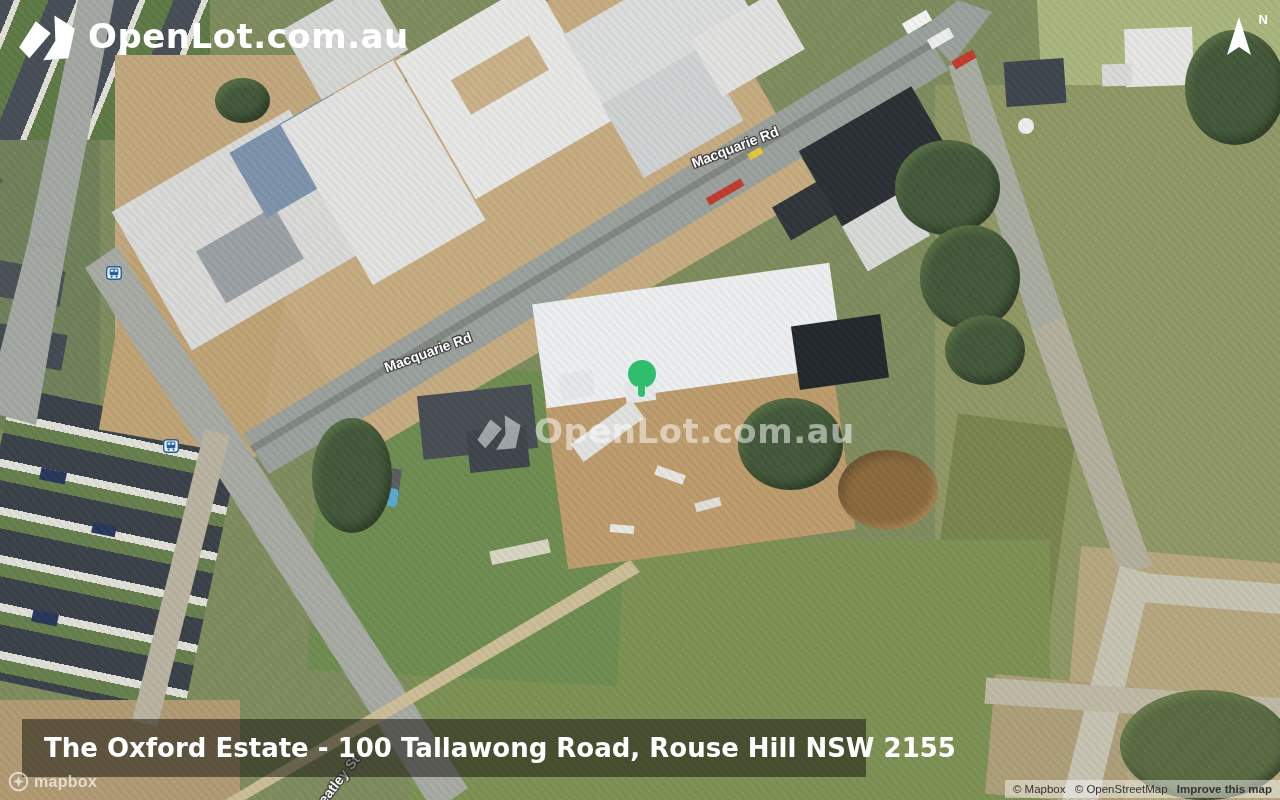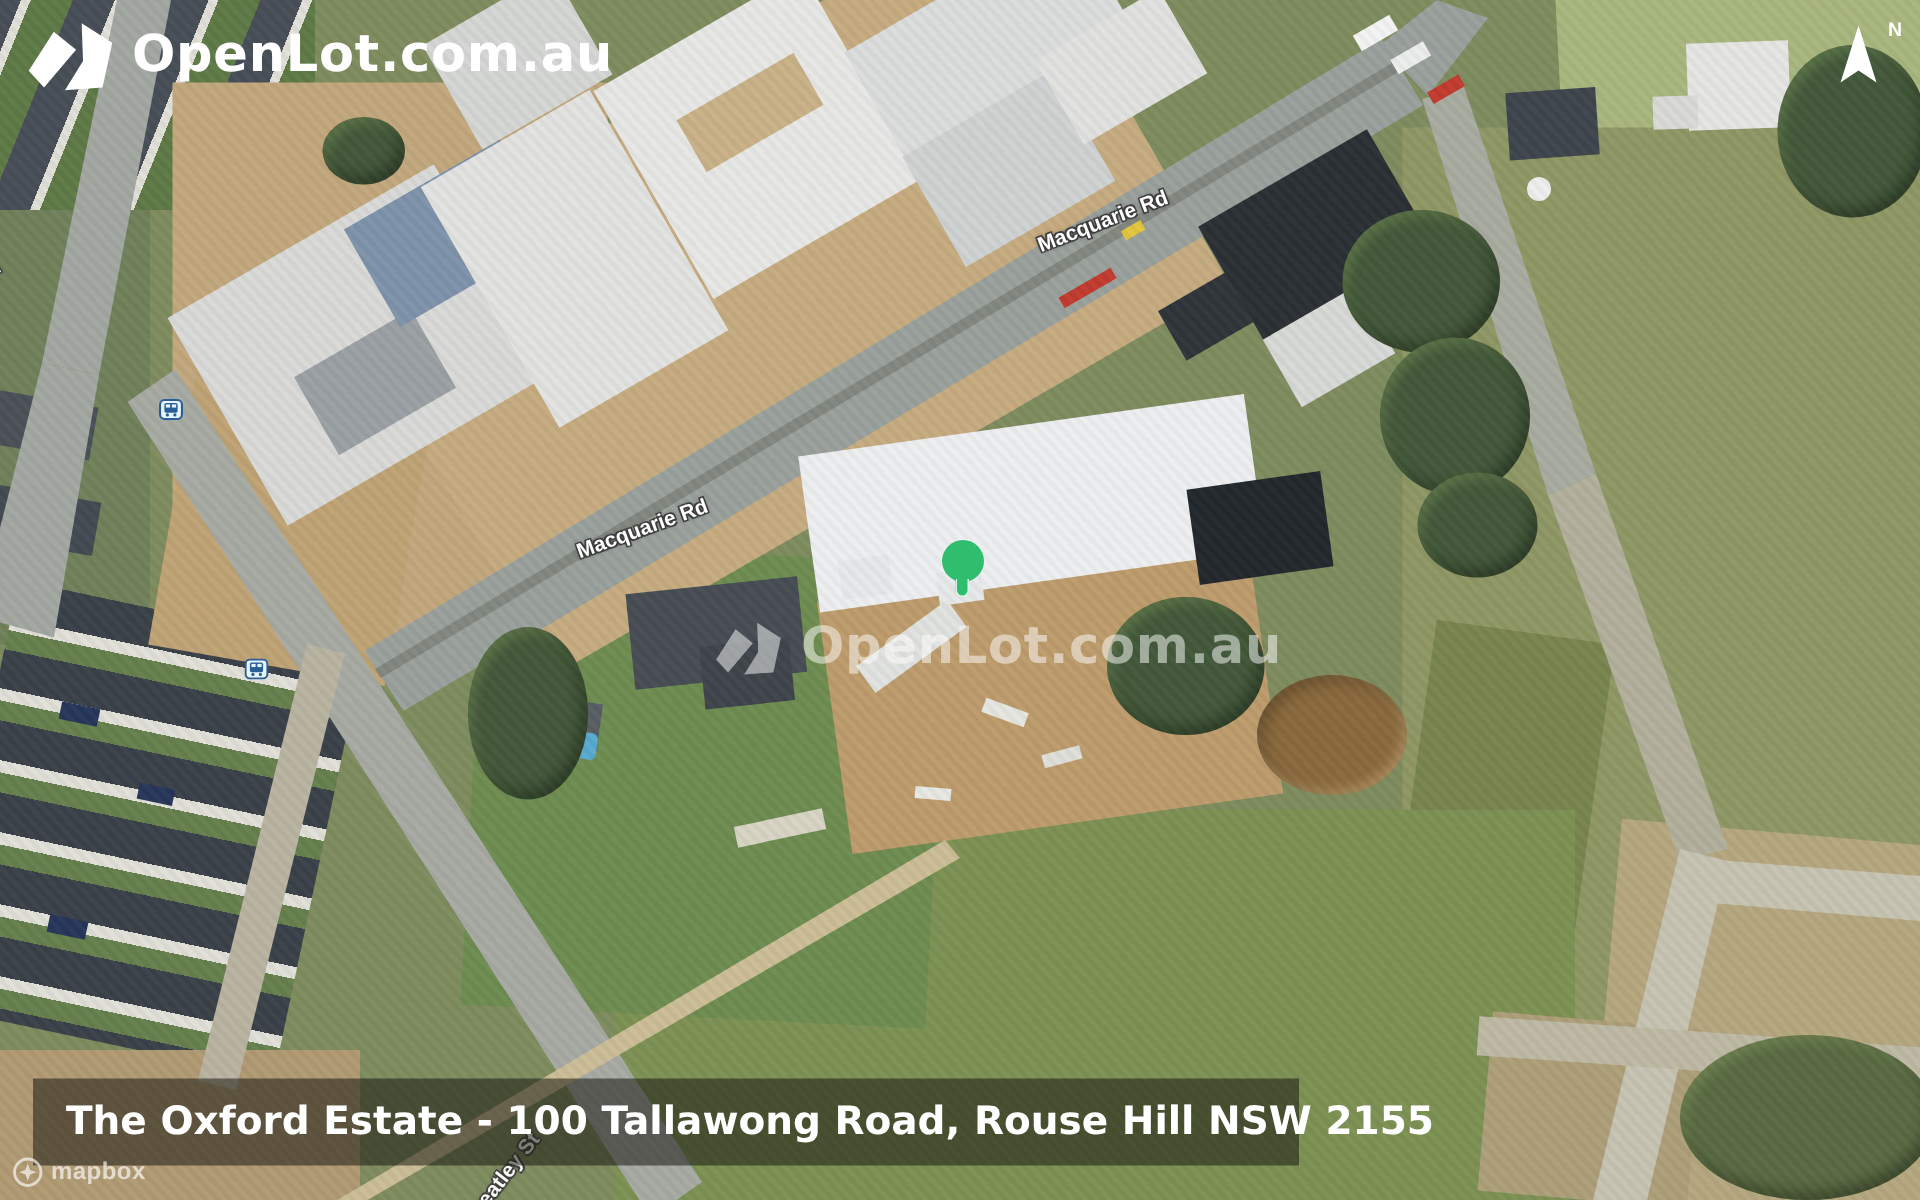--- a/index.html
+++ b/index.html
@@ -196,14 +196,19 @@
   </div>
 
   <div class="mapbox-word">
     <svg width="21" height="21" viewBox="0 0 20 20">
       <circle cx="10" cy="10" r="8.4" fill="none" stroke="#ffffff" stroke-width="1.8"></circle>
       <polygon points="10,4.5 11.5,8.5 15.5,10 11.5,11.5 10,15.5 8.5,11.5 4.5,10 8.5,8.5" fill="#ffffff"></polygon>
     </svg>
     <span>mapbox</span>
   </div>
 
+  <div class="attrib">
+    <a href="#">© Mapbox</a>
+    <a href="#">© OpenStreetMap</a>
+    <a href="#" class="improve">Improve this map</a>
+  </div>
 
 </div>
 
 </body></html>

